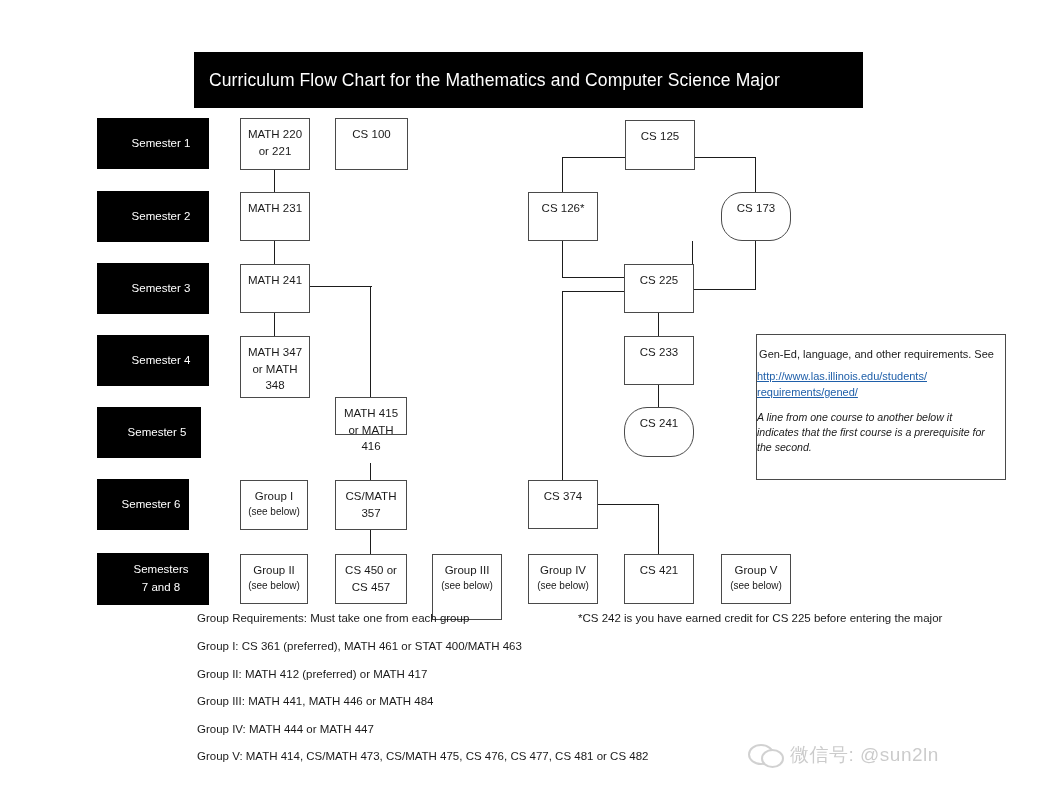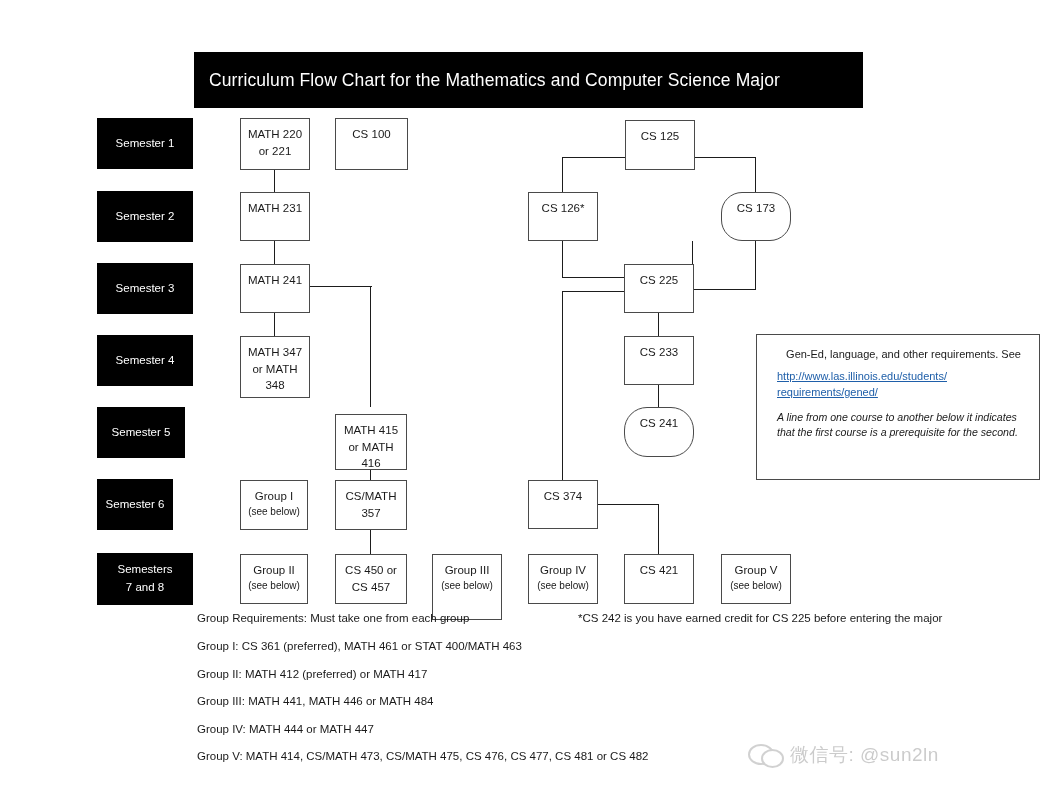--- a/index.html
+++ b/index.html
@@ -46,20 +46,21 @@
     position: absolute;
     background: #000000;
     color: #ffffff;
     font-size: 11.5px;
     display: flex;
     flex-direction: column;
     align-items: center;
     justify-content: center;
     text-align: center;
     line-height: 1.55;
+    padding-left: 16px;
   }
   
   .box {
     position: absolute;
     background: #ffffff;
     border: 1.3px solid #4a4a4a;
     box-sizing: border-box;
     display: flex;
     flex-direction: column;
     align-items: center;
@@ -78,26 +79,26 @@
     position: absolute;
     background: #1d1d1d;
   }
   .ln.v { width: 1.4px; }
   .ln.h { height: 1.4px; }
   
   #note-box {
     position: absolute;
     left: 756px;
     top: 334px;
-    width: 284px;
+    width: 250px;
     height: 146px;
     border: 1.3px solid #4a4a4a;
     box-sizing: border-box;
     background: #ffffff;
-    padding: 12px 9px 8px 20px;
+    padding: 12px 9px 8px 0;
   }
   #note-box .note-line1 {
     font-size: 11px;
     text-align: center;
     line-height: 1.4;
   }
   #note-box .note-url {
     font-size: 11px;
     text-align: left;
     color: #1f5fa9;
@@ -265,21 +266,21 @@
   <div class="box" style="left:240px; top:336px; width:70px; height:62px;">
     <span>MATH 347</span>
     <span>or MATH</span>
     <span>348</span>
   </div>
 
   <div class="box" style="left:624px; top:336px; width:70px; height:49px;">
     <span>CS 233</span>
   </div>
 
-  <div class="box" style="left:335px; top:414px; width:72px; height:56px;text-align:center;">
+  <div class="box" style="left:335px; top:397px; width:72px; height:38px;text-align:center;">
     <span>MATH 415</span>
     <span>or MATH</span>
     <span>416</span>
   </div>
 
   <div class="box" style="left:624px; top:407px; width:70px; height:50px;border-radius:23px;">
     <span>CS 241</span>
   </div>
 
   <div class="box" style="left:240px; top:480px; width:68px; height:50px;">

